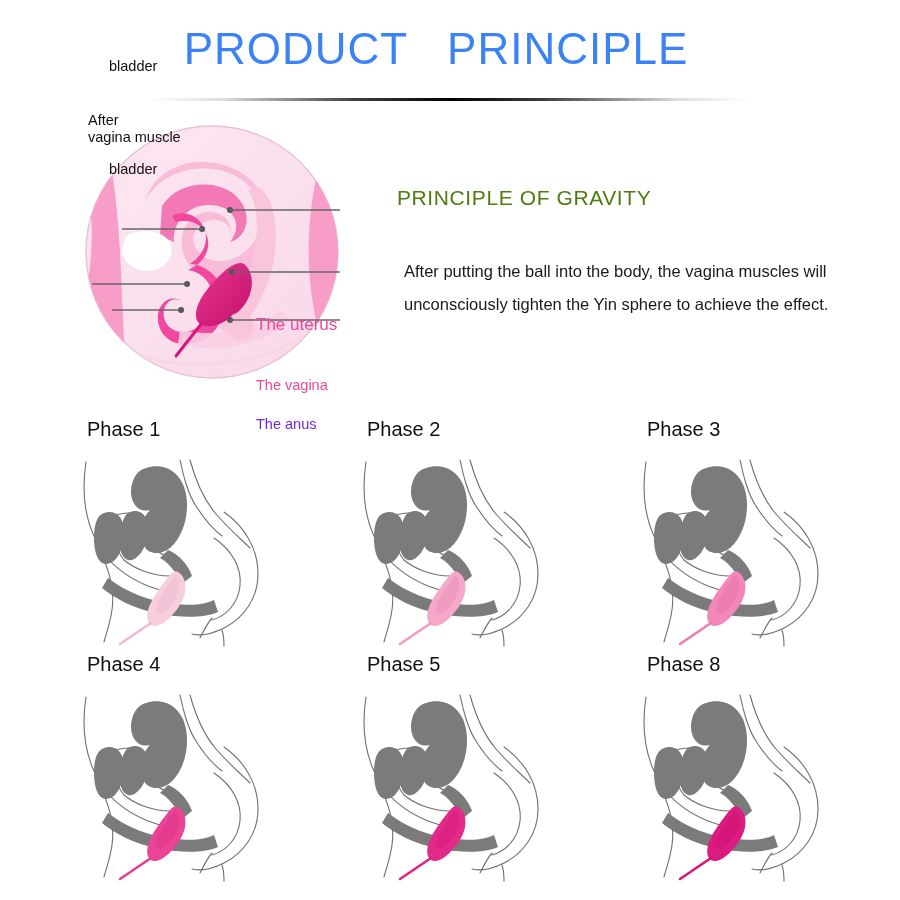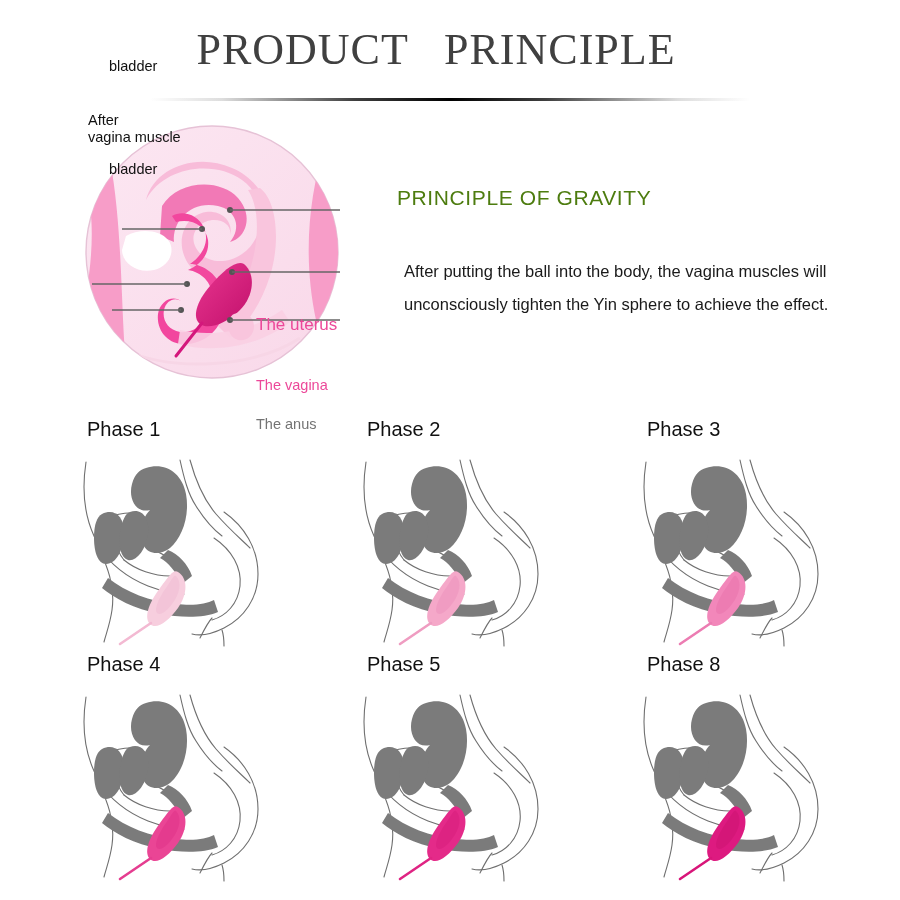--- a/index.html
+++ b/index.html
@@ -16,24 +16,24 @@
     color: #111111;
   }
 
   
   #page-title {
     position: absolute;
     top: 24px;
     left: 0;
     width: 872px;
     text-align: center;
-    font-family: Liberation Serif, serif;
+    font-family: Liberation Sans, sans-serif;
     font-size: 44px;
     letter-spacing: 1px;
-    color: #404040;
+    color: #3b82f6;
     white-space: pre;
   }
   #title-divider {
     position: absolute;
     top: 98px;
     left: 150px;
     width: 600px;
     height: 3px;
     background: linear-gradient(to right,
       rgba(255,255,255,0) 0%,
@@ -180,21 +180,21 @@
     </g>
 
     <g>
       <circle cx="97" cy="186" r="3" fill="#555"></circle>
       <line x1="97" y1="186" x2="28" y2="186" stroke="#666" stroke-width="1.3"></line>
     </g>
   </svg>
 
   <div style="position:absolute;left:172px;top:191px;font-size:17px;color:#ec4899;white-space:nowrap;">The uterus</div>
   <div style="position:absolute;left:172px;top:253px;font-size:14.5px;color:#ec4899;white-space:nowrap;">The vagina</div>
-  <div style="position:absolute;left:172px;top:292px;font-size:14.5px;color:#737373;white-space:nowrap;">The anus</div>
+  <div style="position:absolute;left:172px;top:292px;font-size:14.5px;color:#6d28d9;white-space:nowrap;">The anus</div>
 
   <div style="position:absolute;left:25px;top:-66px;font-size:14.5px;color:#111;white-space:nowrap;">bladder</div>
   <div style="position:absolute;left:4px;top:-12px;font-size:14.5px;color:#111;white-space:nowrap;line-height:17px;">
     <span>After</span><br>
     <span>vagina muscle</span>
   </div>
   <div style="position:absolute;left:25px;top:37px;font-size:14.5px;color:#111;white-space:nowrap;">bladder</div>
 </div>
 
 <div id="gravity-heading">PRINCIPLE OF GRAVITY</div>

